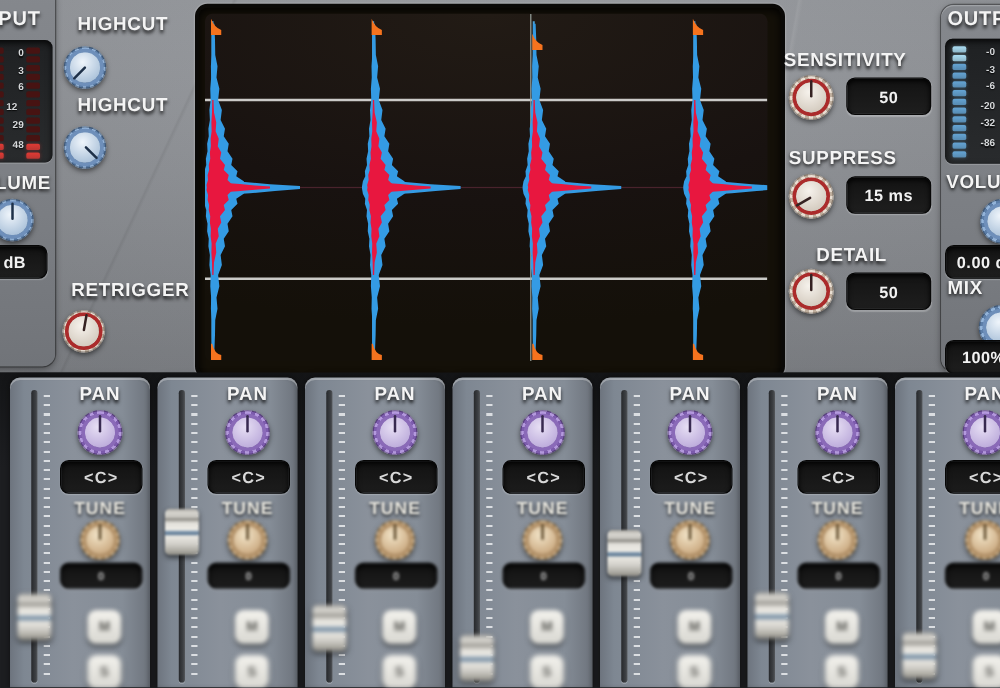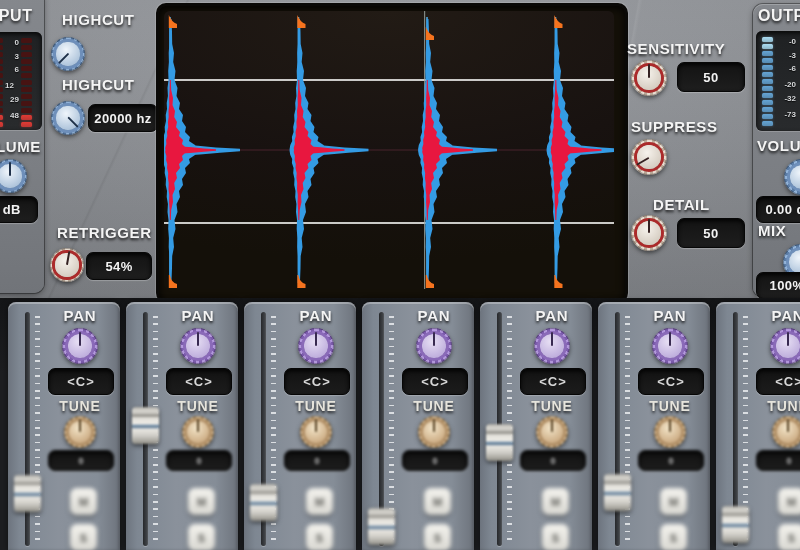--- a/index.html
+++ b/index.html
@@ -134,29 +134,27 @@
       <div class="face"></div>
       <div class="ptr"></div>
     </div>
 
   <div class="panel-label" style="left:62px;top:76px;">HIGHCUT</div>
   <div class="knob blue" style="left:51px;top:101px;--s:34px;--a:135deg;">
       <div class="ring"></div>
       <div class="face"></div>
       <div class="ptr"></div>
     </div>
-  <div class="val-box" style="left:88px;top:104px;width:68px;height:26px;">20000 hz</div>
 
   <div class="panel-label" style="left:57px;top:224px;">RETRIGGER</div>
   <div class="knob red" style="left:50px;top:248px;--s:34px;--a:10deg;">
       <div class="ring"></div>
       <div class="face"></div>
       <div class="ptr"></div>
     </div>
-  <div class="val-box" style="left:86px;top:252px;width:64px;height:26px;">54%</div>
 
   <div class="display-bezel">
     <div class="display-inner">
       <svg id="wave-svg" width="450" height="278" viewBox="0 0 450 278">
           <rect x="0" y="138.5" width="450" height="1" fill="#7a3448" opacity="0.5"></rect>
           <rect x="0" y="68" width="450" height="2" fill="#dadad8" opacity="0.92"></rect>
           <rect x="0" y="211" width="450" height="2" fill="#dadad8" opacity="0.92"></rect>
           <rect x="260" y="0" width="1.2" height="278" fill="#99a29e" opacity="0.8"></rect>
           <rect x="5.2" y="6" width="1.6" height="266" fill="#52b2f0" opacity="0.9"></rect>
           <path d="M14.0,133.0L34.0,134.8L52.0,136.4L76.0,137.8L76.0,140.2L56.0,141.8L36.0,143.6L14.0,145.0Z" fill="#349be4"></path>
@@ -197,20 +195,21 @@
       <div class="ptr"></div>
     </div>
   <div class="val-box" style="left:677px;top:62px;width:66px;height:28px;">50</div>
 
   <div class="panel-label" style="left:631px;top:118px;">SUPPRESS</div>
   <div class="knob red" style="left:631px;top:139px;--s:36px;--a:-120deg;">
       <div class="ring"></div>
       <div class="face"></div>
       <div class="ptr"></div>
     </div>
+  <div class="val-box" style="left:677px;top:141px;width:66px;height:28px;">15 ms</div>
 
   <div class="panel-label" style="left:653px;top:196px;">DETAIL</div>
   <div class="knob red" style="left:631px;top:215px;--s:36px;--a:0deg;">
       <div class="ring"></div>
       <div class="face"></div>
       <div class="ptr"></div>
     </div>
   <div class="val-box" style="left:677px;top:218px;width:66px;height:28px;">50</div>
 
   <div class="sub-panel" style="left:753px;top:4px;width:80px;height:293px;"></div>
@@ -230,21 +229,21 @@
         <div class="led" style="background: linear-gradient(rgb(100, 164, 212), rgba(100, 164, 212, 0.8)); box-shadow: rgba(100, 164, 212, 0.4) 0px 0px 3px;"></div>
         <div class="led" style="background: linear-gradient(rgb(100, 164, 212), rgba(100, 164, 212, 0.8)); box-shadow: rgba(100, 164, 212, 0.4) 0px 0px 3px;"></div>
         <div class="led" style="background: linear-gradient(rgb(100, 164, 212), rgba(100, 164, 212, 0.8)); box-shadow: rgba(100, 164, 212, 0.4) 0px 0px 3px;"></div>
       </div>
     <div></div>
   <div class="meter-num" style="left: 20px; width: 20px; text-align: right; top: 6.86px;">-0</div>
       <div class="meter-num" style="left: 20px; width: 20px; text-align: right; top: 20.62px;">-3</div>
       <div class="meter-num" style="left: 20px; width: 20px; text-align: right; top: 34.38px;">-6</div>
       <div class="meter-num" style="left: 20px; width: 20px; text-align: right; top: 49.86px;">-20</div>
       <div class="meter-num" style="left: 20px; width: 20px; text-align: right; top: 64.48px;">-32</div>
-      <div class="meter-num" style="left: 20px; width: 20px; text-align: right; top: 79.96px;">-73</div>
+      <div class="meter-num" style="left: 20px; width: 20px; text-align: right; top: 79.96px;">-86</div>
     </div>
   <div class="panel-label" style="left:757px;top:137px;">VOLUME</div>
   <div class="knob blue" style="left:784px;top:159px;--s:36px;--a:0deg;">
       <div class="ring"></div>
       <div class="face"></div>
     </div>
   <div class="val-box" style="left:756px;top:196px;width:66px;height:25px;">0.00 dB</div>
   <div class="panel-label" style="left:758px;top:222px;">MIX</div>
   <div class="knob blue" style="left:783px;top:244px;--s:36px;--a:135deg;">
       <div class="ring"></div>

